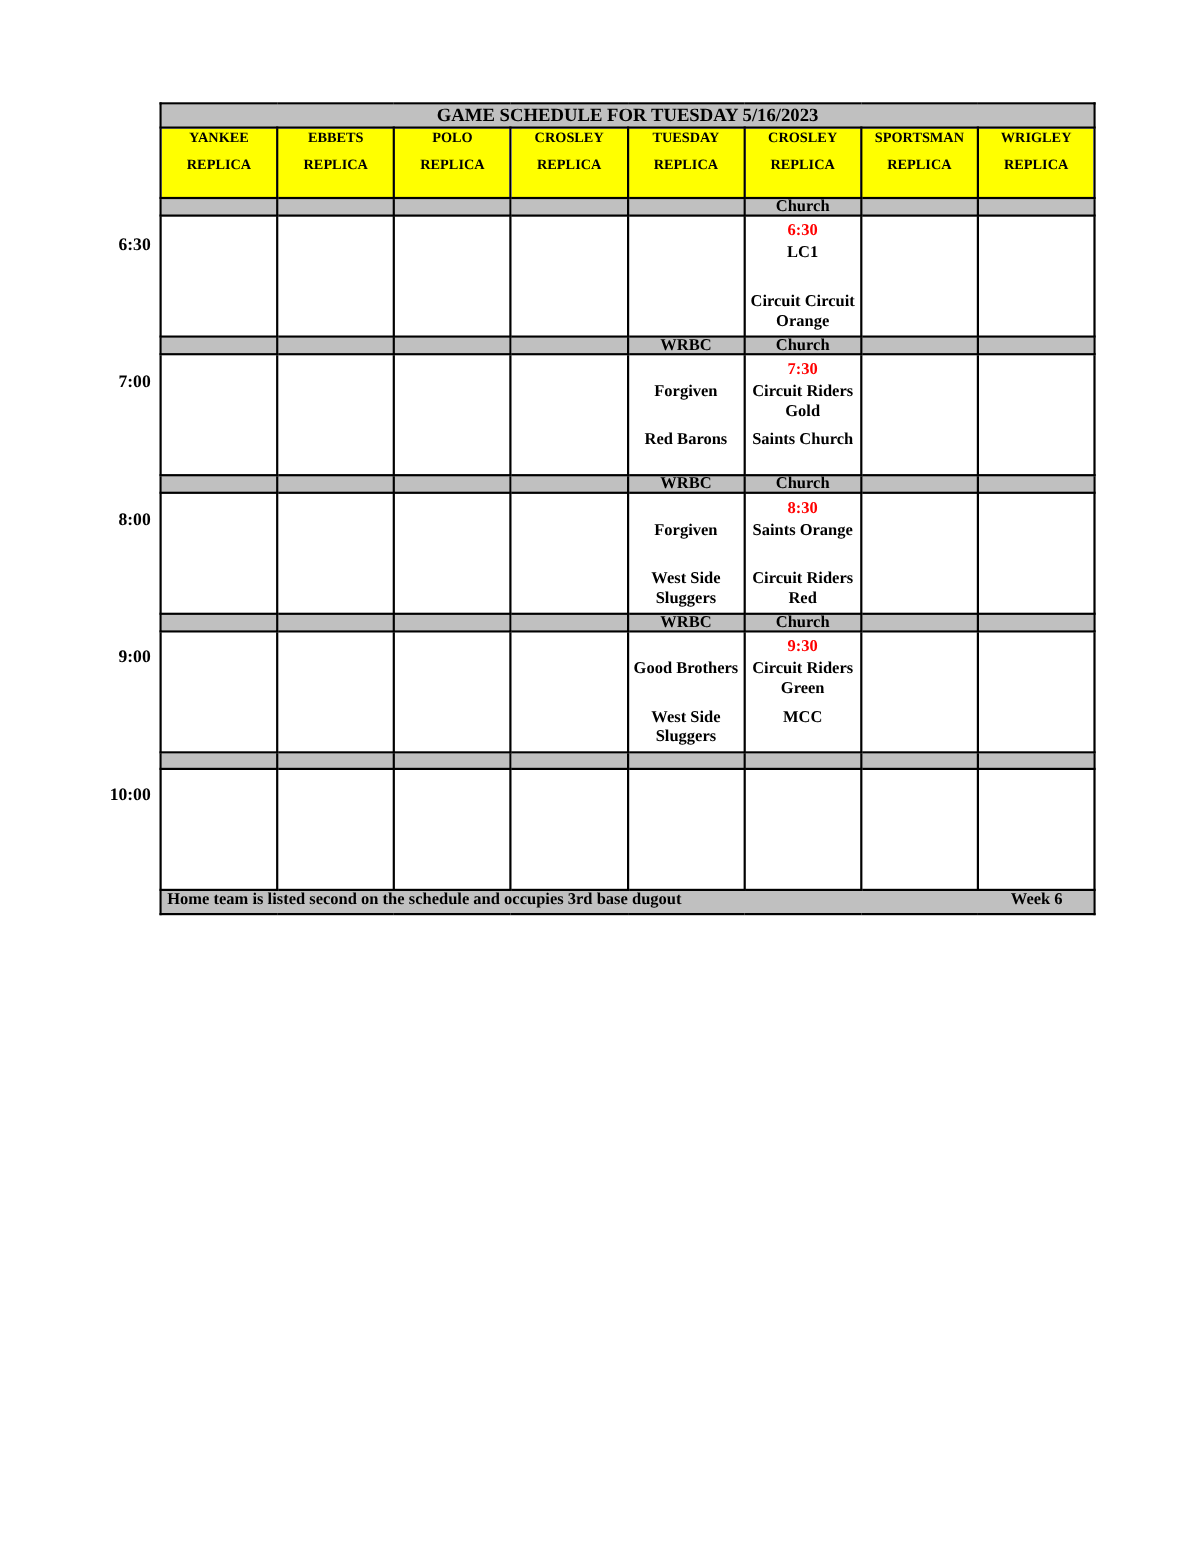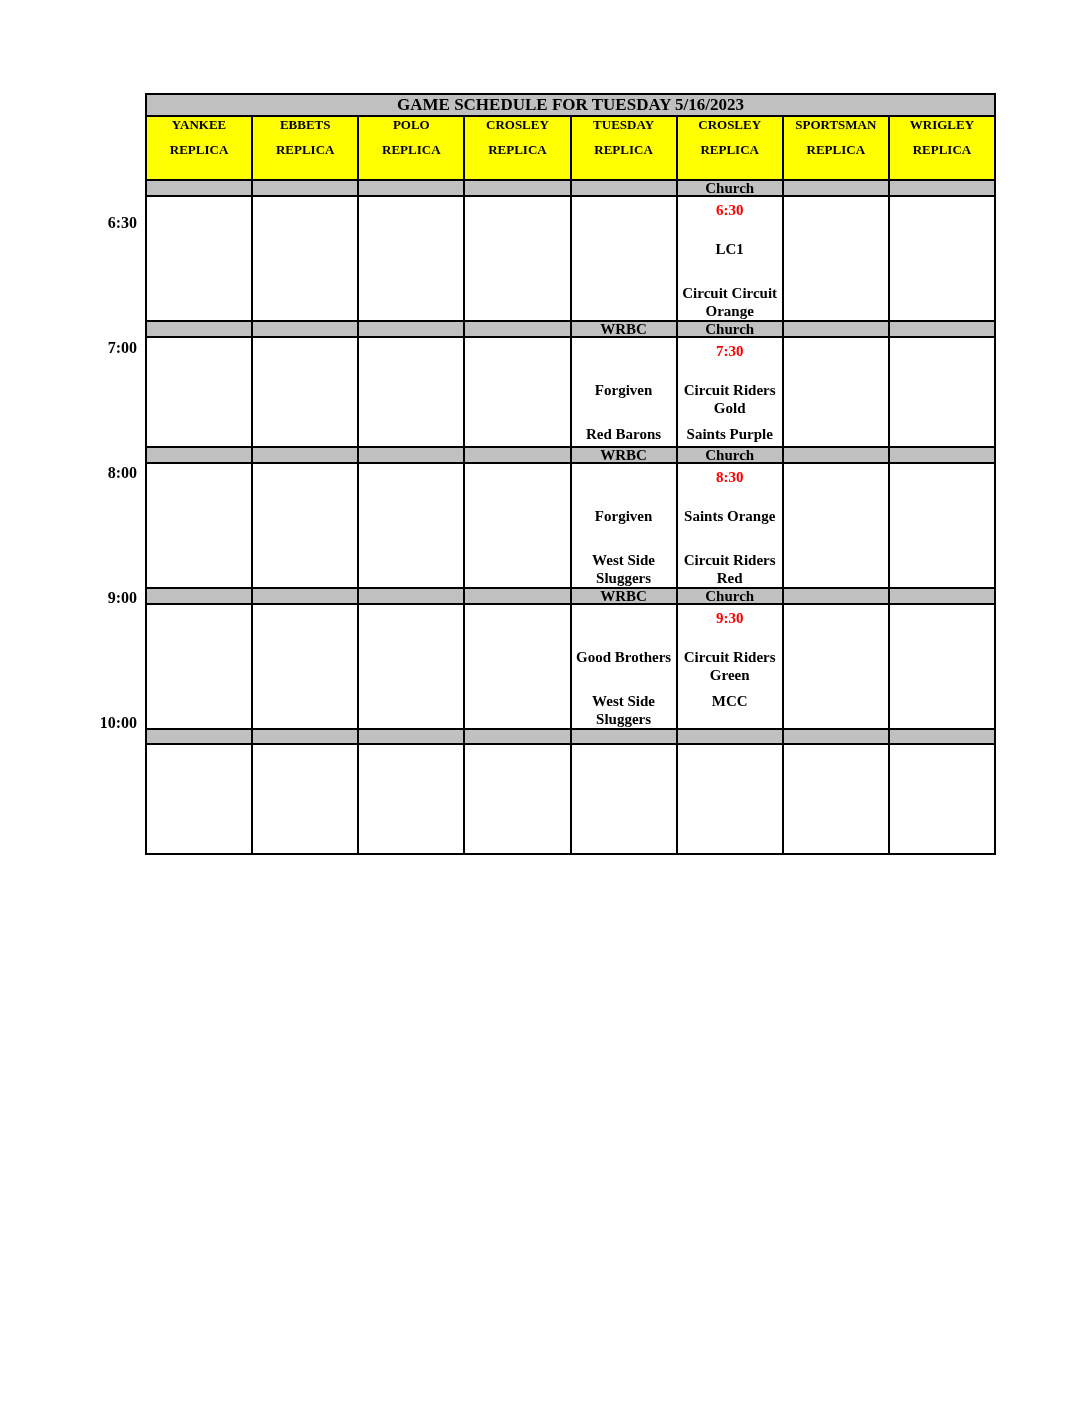--- a/index.html
+++ b/index.html
@@ -43,21 +43,21 @@
     font-weight:bold; font-size:15px; line-height:14px;
     vertical-align:middle;
   }
 
   .r-game td {
     height:110px; background:#ffffff;
     font-weight:bold; font-size:15px; line-height:18px;
     padding:4px 1px 0 1px;
   }
   .g-time { height:20px; color:#FF0000; font-size:15px; }
-  .g-away { min-height:44px;margin-top:19px; }
+  .g-away { min-height:44px; }
   .g-home { min-height:20px; }
 
   .r-foot td {
     height:22px; background:#C0C0C0;
     font-weight:bold; font-size:15px; vertical-align:middle;
   }
   .foot-flex {
     display:flex; justify-content:space-between; align-items:center;
     padding:0 28px 0 5px;
   }
@@ -164,21 +164,21 @@
       <td></td>
       <td></td>
       <td>
         <div class="g-time"></div>
         <div class="g-away">Forgiven</div>
         <div class="g-home">Red Barons</div>
       </td>
       <td>
         <div class="g-time">7:30</div>
         <div class="g-away">Circuit Riders Gold</div>
-        <div class="g-home">Saints Purple</div>
+        <div class="g-home">Saints Church</div>
       </td>
       <td></td>
       <td></td>
     </tr>
 
     <tr class="r-sep">
       <td></td>
       <td></td>
       <td></td>
       <td></td>
@@ -260,16 +260,24 @@
       </td>
       <td>
         <div class="g-time"></div>
         <div class="g-away"></div>
         <div class="g-home"></div>
       </td>
       <td></td>
       <td></td>
     </tr>
 
+    <tr class="r-foot">
+      <td colspan="8">
+        <div class="foot-flex">
+          <span class="foot-note">Home team is listed second on the schedule and occupies 3rd base dugout</span>
+          <span class="foot-week">Week 6</span>
+        </div>
+      </td>
+    </tr>
   </tbody>
     </table>
 
 </div>
 
 </body></html>

